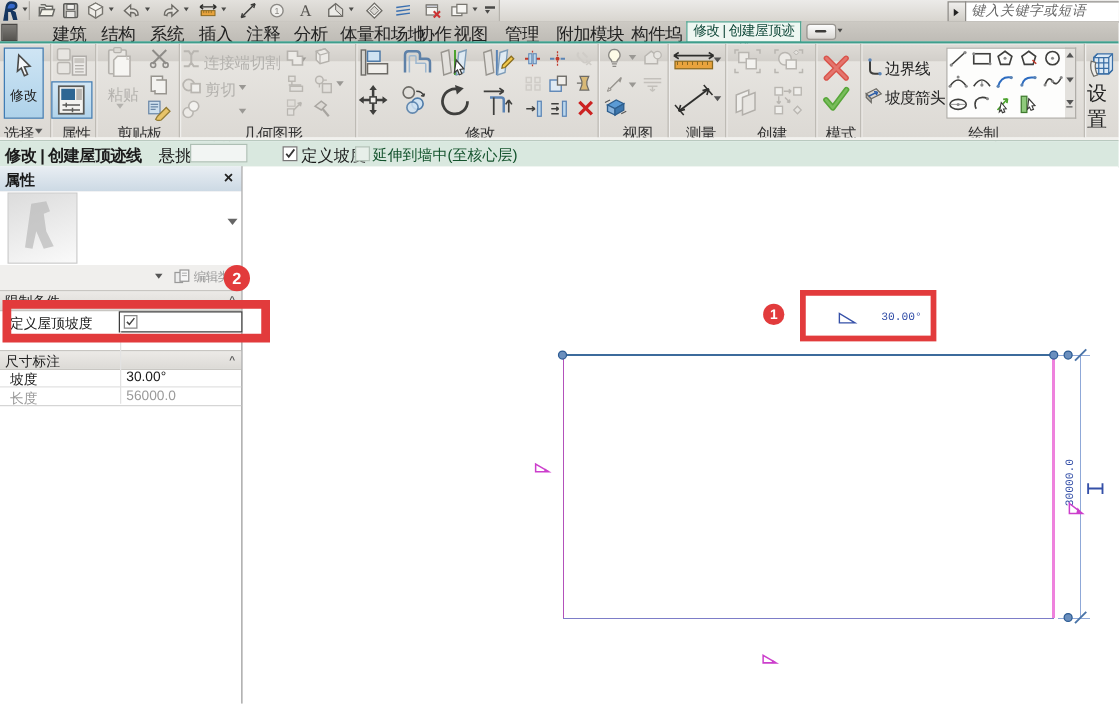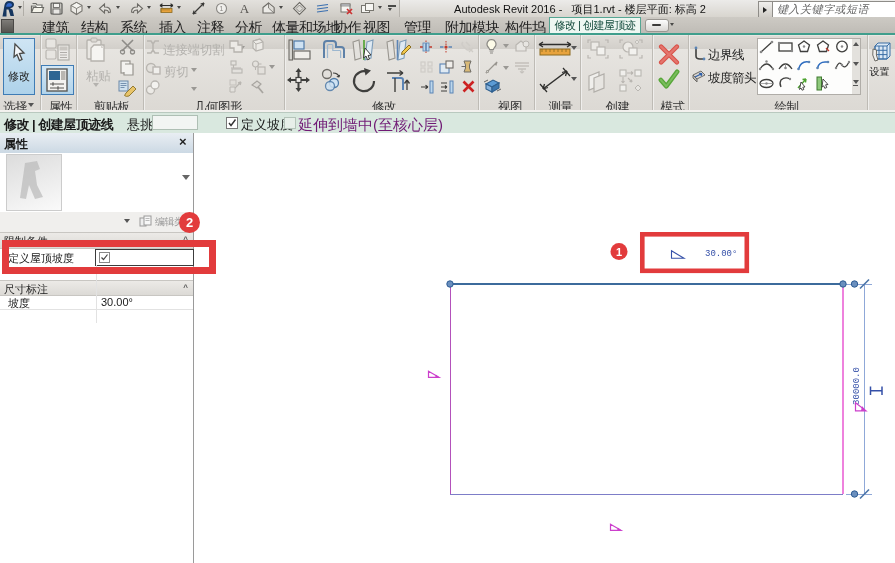--- a/index.html
+++ b/index.html
@@ -108,21 +108,20 @@
         <path d="M8 8 L13 13 M13 8 L8 13" stroke="#c33" stroke-width="1.7"></path>
       </svg>
     <svg class="qi" style="left:360px" viewBox="0 0 15 15">
         <rect x="1.5" y="4.5" width="8" height="7" fill="#f6f5f2" stroke="#77756f" stroke-width="1"></rect>
         <rect x="5.5" y="2.5" width="8" height="7" fill="#f6f5f2" stroke="#77756f" stroke-width="1"></rect>
       </svg>
     <div class="dd" style="left:378px;"></div>
     <div class="a" style="left:388px;top:5px;width:8px;height:1.6px;background:#4a4a48;"></div>
     <div class="dd" style="left:388px;top:8px;border-top-color:#4a4a48"></div>
   </div>
-  <div id="title" class="a">Autodesk Revit 2016 -&nbsp;&nbsp;&nbsp;项目1.rvt - 楼层平面: 标高 2</div>
   <div id="searchbtn" class="a">
       <div style="position:absolute;left:4px;top:4.5px;width:0;height:0;border-top:3px solid transparent;border-bottom:3px solid transparent;border-left:4.5px solid #222;"></div>
     </div>
   <div id="searchbox" class="a">键入关键字或短语</div>
   <div id="tabrow" class="a">
     <div class="a" style="left:1px;top:2px;width:11px;height:12px;background:linear-gradient(#7e7c78,#565450);border:1px solid #4a4846;"></div>
     <div class="tab" style="left:42px">建筑</div>
     <div class="tab" style="left:81px">结构</div>
     <div class="tab" style="left:120px">系统</div>
     <div class="tab" style="left:159px">插入</div>
@@ -471,35 +470,35 @@
       <rect x="60" y="39" width="4.5" height="13" fill="#8fc97c" stroke="#3f7a2e" stroke-width="1"></rect>
         <path d="M66 41 L71 46.5 L68.6 46.8 L69.8 49.5 L67.8 50.3 L66.6 47.7 L65 49.3 Z" fill="#fff" stroke="#3a3a38" stroke-width="0.9"></path>
     </svg>
   </div>
   <div id="settings" class="a" style="left:868px;top:35px;width:27px;height:62px;">
     <svg class="a" style="left:3px;top:5px;width:20px;height:23px" viewBox="0 0 20 23">
         <path d="M4 6 l3 -3 h12 v13 l-3 3 h-12 z" fill="#dce9f5" stroke="#3a6ea5" stroke-width="1"></path>
         <path d="M4 6 h12 v13 h-12 z M4 6 l3 -3 M16 6 l3 -3 M16 19 l3 -3 M8 6 v13 M12 6 v13 M4 10.3 h12 M4 14.6 h12" fill="none" stroke="#3a6ea5" stroke-width="1"></path>
         <path d="M2 9 q-1.5 6 2 12 l3 -1 q-2.5 -5 -1.5 -10 z" fill="#f0efec" stroke="#6d6b66" stroke-width="1"></path>
       </svg>
-    <div class="a" style="left:1.5px;top:30px;font-size:10px;color:#222;">设置</div>
+    <div class="a" style="left:1.5px;top:30px;font-size:16px;color:#222;">设置</div>
   </div>
   <div id="ribbonedge" class="a"></div>
   <div id="optbar" class="a">
     <div class="a" style="left:4px;top:2.5px;font-size:13px;font-weight:bold;color:#1a1a1a;letter-spacing:-0.5px;">修改 | 创建屋顶迹线</div>
     <div class="a" style="left:127px;top:3px;font-size:13px;color:#1a1a1a;">悬挑:</div>
     <div class="a" style="left:152px;top:2px;width:44px;height:13px;background:#f2f5f3;border:1px solid #aebfb4;"></div>
     <div class="a" style="left:226px;top:4px;width:10px;height:10px;background:#fff;border:1px solid #777;">
         <svg width="10" height="10" viewBox="0 0 10 10">
           <path d="M2 5 L4 7.5 L8.5 1.5" stroke="#333" stroke-width="1.4" fill="none"></path>
         </svg>
       </div>
     <div class="a" style="left:241px;top:3px;font-size:13px;color:#1a1a1a;">定义坡度</div>
     <div class="a" style="left:284px;top:4px;width:10px;height:10px;background:#e7efe9;border:1px solid #b4c4b9;"></div>
-    <div class="a" style="left:298px;top:3px;font-size:15px;color:#701a75;">延伸到墙中(至核心层)</div>
+    <div class="a" style="left:298px;top:3px;font-size:12px;color:#14532d;">延伸到墙中(至核心层)</div>
   </div>
   <div id="main" class="a" style="left:0;top:133px;width:895px;height:430px;">
     <div id="canvas" class="a" style="left:194px;top:0;">
       <svg width="701" height="430" viewBox="0 0 701 430">
         <line x1="256" y1="151" x2="649" y2="151" stroke="#3c6b9c" stroke-width="2" shape-rendering="crispEdges"></line>
         <line x1="256.5" y1="152" x2="256.5" y2="361" stroke="#b351bb" stroke-width="1" shape-rendering="crispEdges"></line>
         <line x1="649" y1="151.8" x2="649" y2="361" stroke="#ee82dd" stroke-width="2.6" shape-rendering="crispEdges"></line>
         <line x1="256" y1="361.5" x2="649" y2="361.5" stroke="#7d7dc8" stroke-width="1" shape-rendering="crispEdges"></line>
         <line x1="652" y1="151.5" x2="678" y2="151.5" stroke="#8fa8d8" stroke-width="1" shape-rendering="crispEdges"></line>
         <line x1="652" y1="361.5" x2="678" y2="361.5" stroke="#8fa8d8" stroke-width="1" shape-rendering="crispEdges"></line>
@@ -562,18 +561,22 @@
           </div>
       </div>
       <div class="sech" style="top:146.5px;height:14.5px;">
           <span style="position:absolute;left:4px;top:1px;">尺寸标注</span>
           <span style="position:absolute;right:5px;top:2px;font-size:8px;color:#555;font-weight:bold;">^</span>
         </div>
       <div class="prow" style="top:161px;height:14.5px;border-bottom:1px solid #e2e2e2;">
           <span style="position:absolute;left:8px;top:1.5px;">坡度</span>
           <span style="position:absolute;left:101px;top:1.5px;">30.00°</span>
         </div>
+      <div class="prow" style="top:176px;height:14.5px;border-bottom:1px solid #d5d5d5;color:#9a9a9a;">
+          <span style="position:absolute;left:8px;top:1.5px;">长度</span>
+          <span style="position:absolute;left:101px;top:1.5px;">56000.0</span>
+        </div>
       <div class="a" style="left:96px;top:132px;width:1px;height:58px;background:#e2e2e2;"></div>
     </div>
     <div class="a" style="left:2px;top:106.5px;width:214px;height:34px;border:7.5px solid #e23b3c;box-sizing:border-box;"></div>
     <div class="a" style="left:179px;top:79px;width:21px;height:21px;border-radius:50%;background:#e23b3c;text-align:center;line-height:21px;font-size:13px;font-weight:bold;color:#fff;">2</div>
   </div>
 </div>
 
 </body></html>

